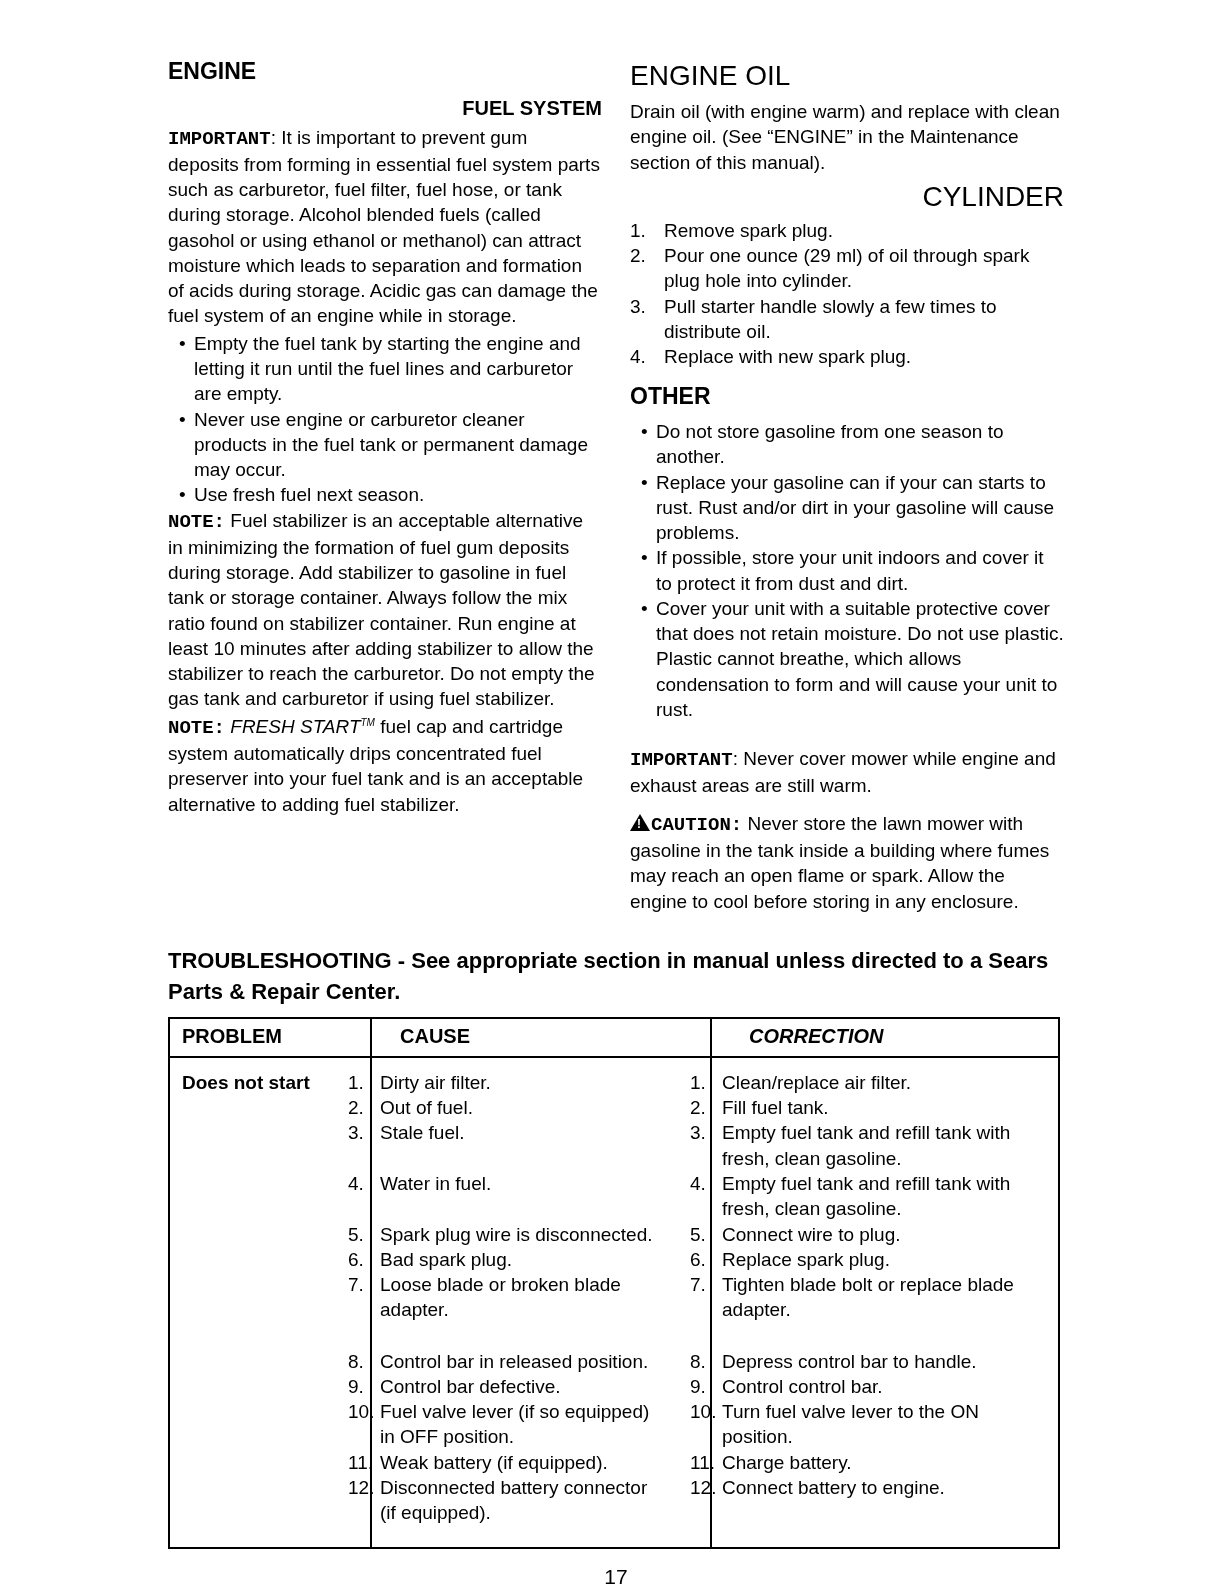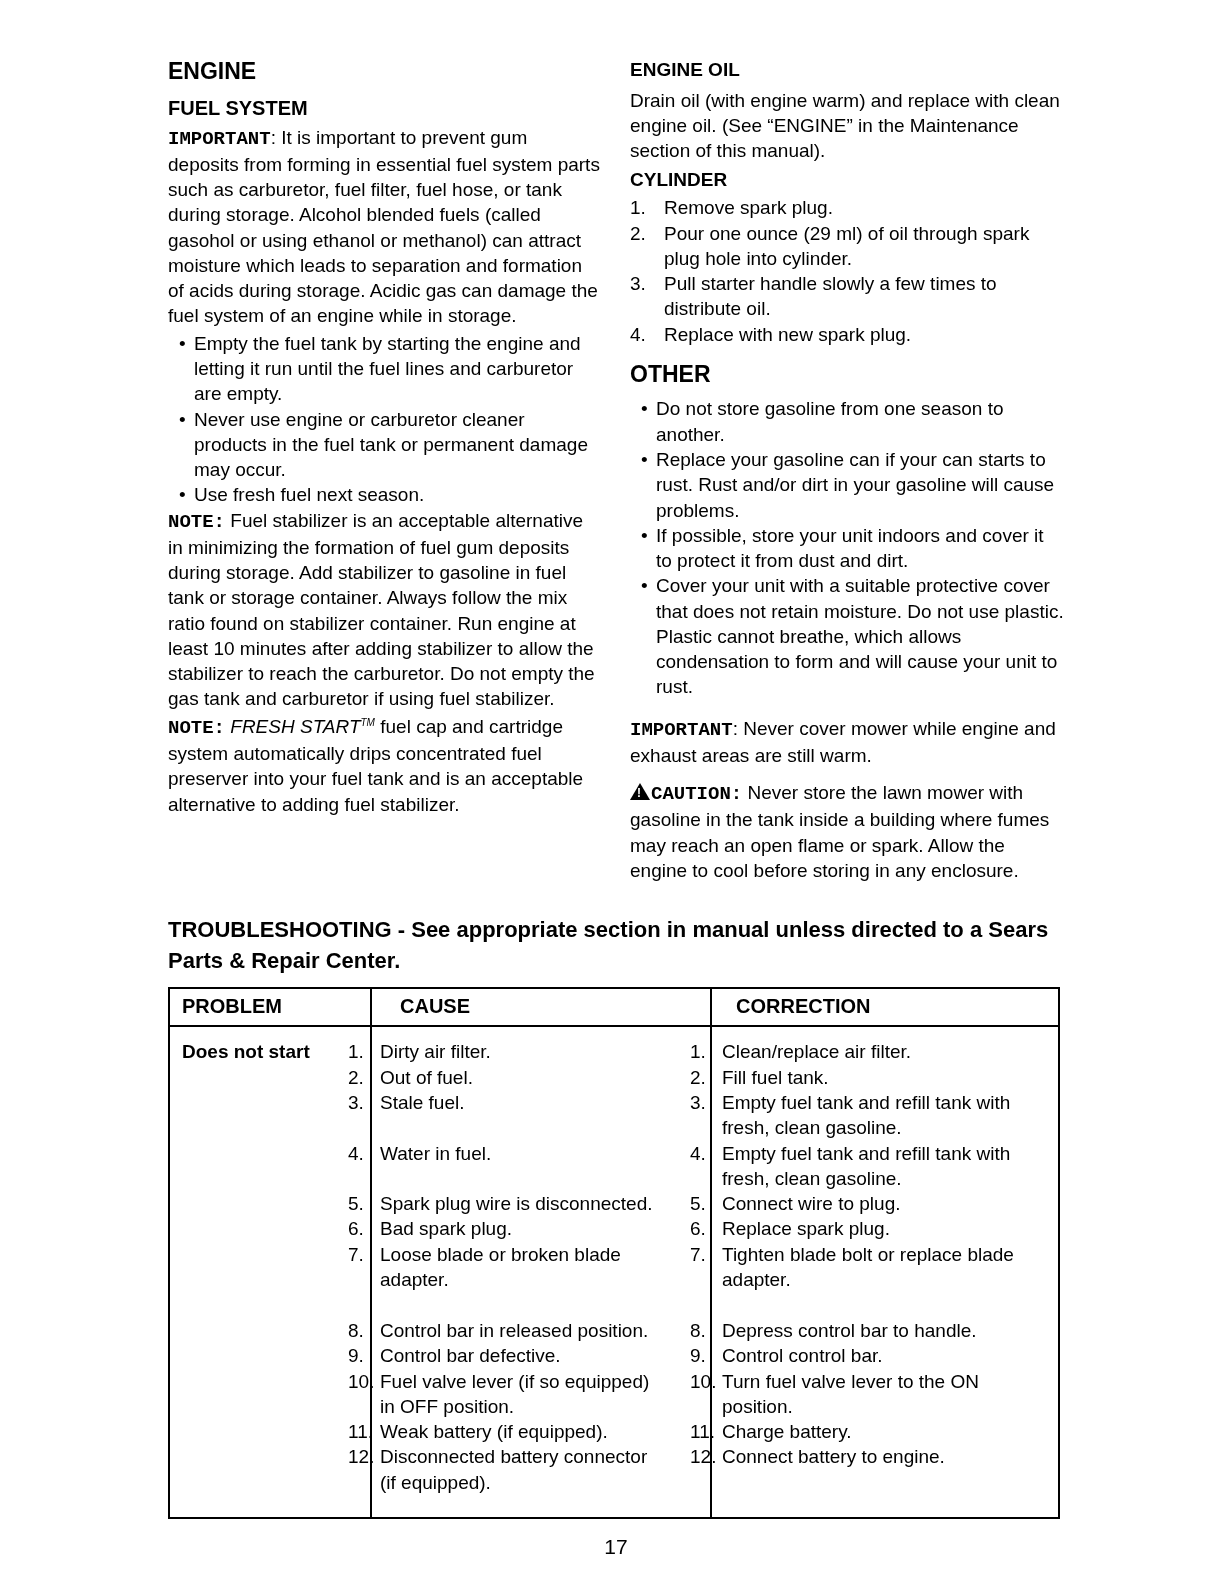--- a/index.html
+++ b/index.html
@@ -8,45 +8,45 @@
     width:1224px; min-height:1584px;
     color:#000;
     font-family:"Liberation Sans","DejaVu Sans",sans-serif;
     font-size:19px; line-height:1.33;
     position:relative;
   }
   .page { padding:58px 160px 0 168px; }
 
   
   .h-xl { font-size:23px; font-weight:bold; line-height:1.2; }
-  .h-lg { font-size:19px; font-weight:bold; line-height:1.25; }
+  .h-lg { font-size:28px; font-weight:normal; line-height:1.25; }
   .h-md { font-size:20px; font-weight:bold; line-height:1.25; }
   .mb10 { margin-bottom:10px; }
   .mb6  { margin-bottom:6px; }
-  .mb4  { margin-bottom:4px; }
+  .mb4  { margin-bottom:4px;text-align:right; }
 
   .columns { display:flex; gap:28px; }
   .col { width:434px; }
 
   p.body { margin-bottom:2px; }
   .b { font-weight:bold;font-family:Liberation Mono, monospace; }
   .i { font-style:italic; }
   sup.tm { font-size:10px; vertical-align:super; line-height:0; font-style:italic; }
 
   
   .bullet { display:flex; }
   .bullet .bmark { width:15px; margin-left:11px; flex:none; }
   .bullet .btext { flex:1; }
 
   
   .step { display:flex; }
   .step .snum { width:34px; flex:none; }
   .step .stext { flex:1; }
 
-  .imp-right { margin-top:16px; }
+  .imp-right { margin-top:24px; }
   .caution { margin-top:12px; }
 
   
   .warn-icon {
     position:relative; display:inline-block;
     width:0; height:0;
     border-left:10px solid transparent;
     border-right:10px solid transparent;
     border-bottom:17px solid #000;
     margin-right:1px; vertical-align:-1px;
@@ -59,21 +59,21 @@
   
   .ts-title { font-size:22px; font-weight:bold; line-height:1.4; margin-top:30px; margin-bottom:10px; max-width:884px; }
 
   .ts-table { position:relative; border:2px solid #000; width:892px; }
   .vline { position:absolute; top:0; bottom:0; width:2px; background:#000; }
   .v1 { left:200px; } .v2 { left:540px; }
 
   .ts-header { display:flex; border-bottom:2px solid #000; font-weight:bold; font-size:20px; padding:4px 0 6px; }
   .hc-problem { width:200px; padding-left:12px; }
   .hc-cause { width:340px; padding-left:30px; }
-  .hc-correction { flex:1; padding-left:26px; }
+  .hc-correction { flex:1; padding-left:39px;font-style:italic; }
 
   .ts-body { display:flex; padding:12px 0 22px; }
   .ts-problem { width:168px; padding-left:12px; padding-right:10px; font-weight:bold; }
   .ts-pairs { flex:1; display:flex; flex-direction:column; }
 
   .ts-row { display:flex; align-items:flex-start; }
   .ts-row.gap { margin-top:26px; }
   .ts-cause { width:340px; display:flex; padding-left:10px; padding-right:16px; }
   .ts-corr { flex:1; display:flex; padding-left:12px; padding-right:6px; }
   .num { width:32px; flex:none; }

